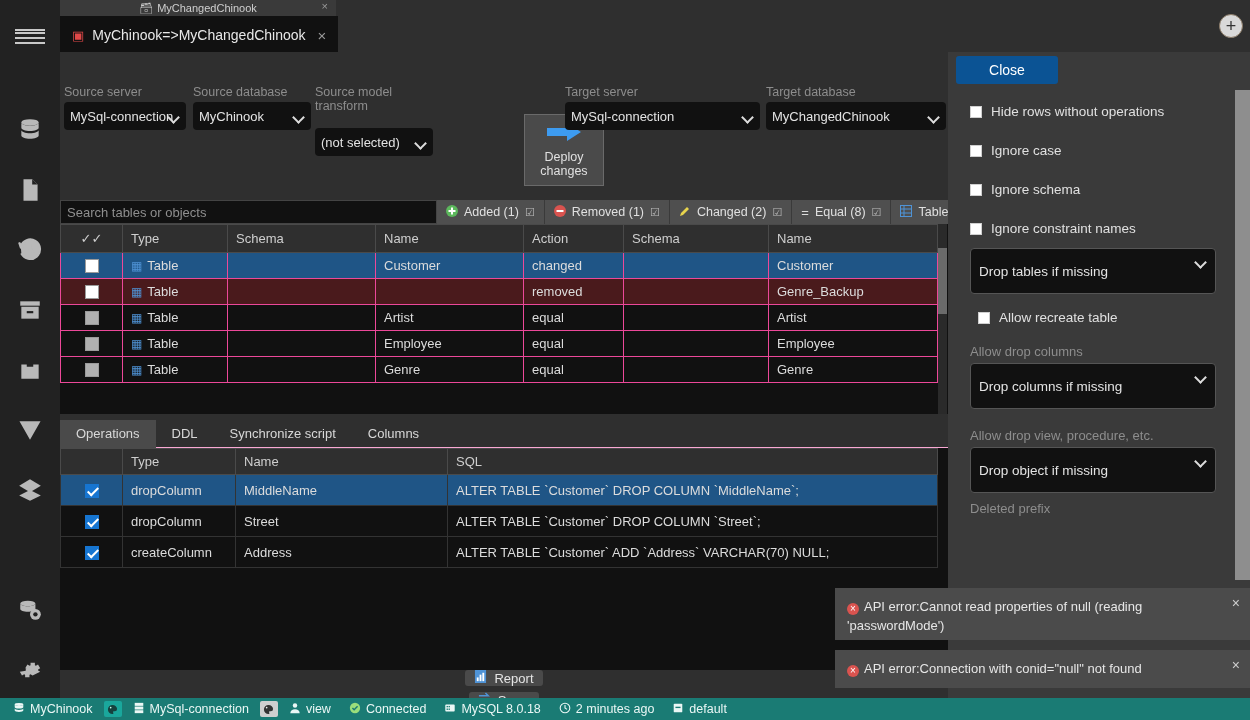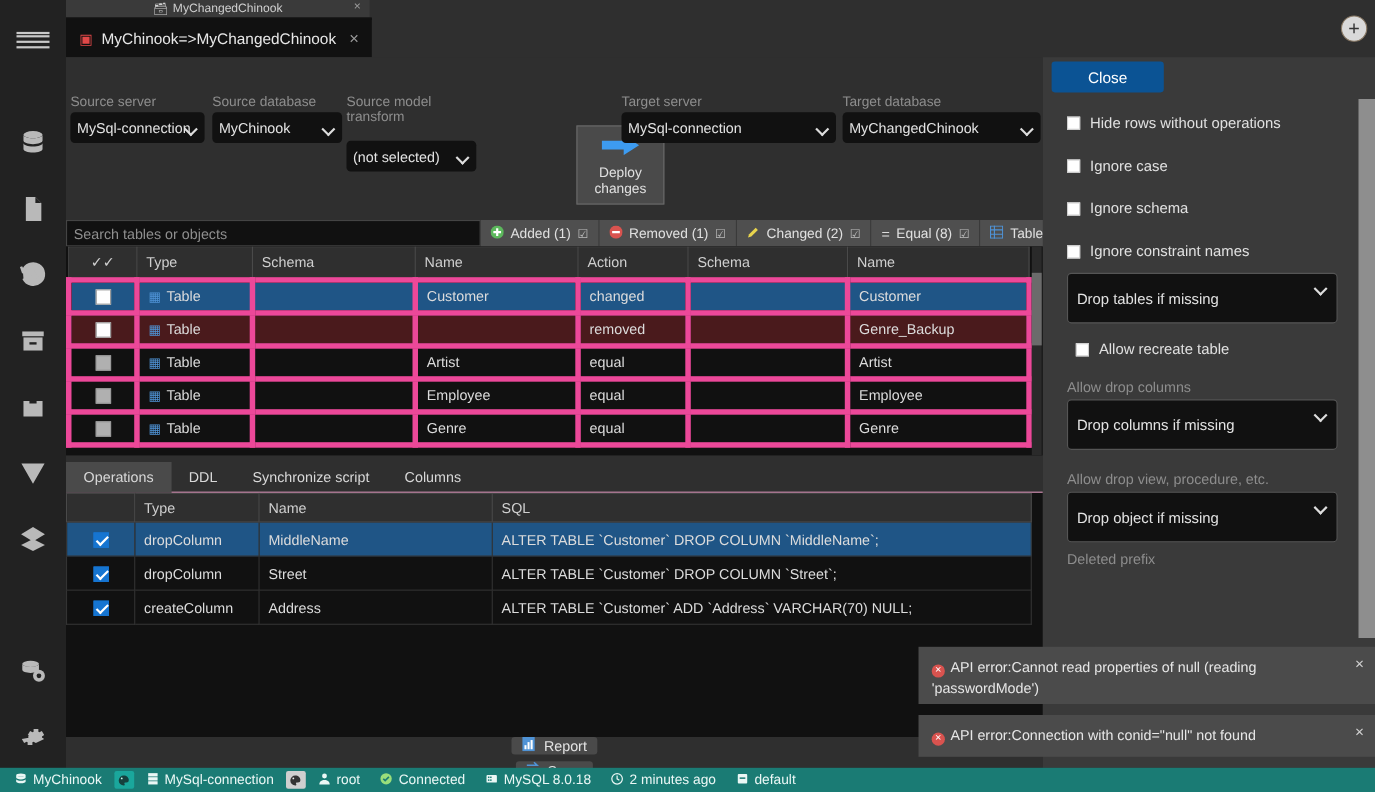--- a/index.html
+++ b/index.html
@@ -84,21 +84,21 @@
   .chip .mini { color:#bdbdbd; font-size:11px; }
 
   
   #grid { position:absolute; left:0; top:172px; right:0; height:190px; overflow:hidden; background:#111; }
   table.g { border-collapse:collapse; width:878px; table-layout:fixed; }
   table.g th {
     background:#2f2f2f; color:#cfcfcf; font-weight:normal; font-size:13px;
     text-align:left; padding:6px 8px; border:1px solid #4a4a4a; height:27px;
   }
   table.g td {
-    padding:5px 8px; border:5px solid #ec4899; font-size:13px; color:#dcdcdc; height:18px;
+    padding:5px 8px; border:1px solid #ec4899; font-size:13px; color:#dcdcdc; height:18px;
     overflow:hidden; white-space:nowrap;margin-left:22px;
   }
   tr.r-normal td { background:#111111; }
   tr.r-sel td { background:#1f5586; }
   tr.r-rem td { background:#4a1a1c; }
   .cbcell { text-align:center; padding:0 !important; }
   .cbox { width:14px; height:14px; border:1px solid #9a9a9a; background:#fff; display:inline-block; vertical-align:middle;}
   .cbox.dim { background:#b0b0b0; }
   .cbox.on { background:#1675d1; border-color:#1675d1; position:relative; }
   .cbox.on::after {
@@ -562,21 +562,21 @@
       <svg viewBox="0 0 12 12" width="11" height="11" fill="#333">
         <path d="M6 1a5 5 0 0 0 0 10c.6 0 1-.4 1-1 0-.6-.5-.8-.5-1.3 0-.4.4-.7.9-.7H8.5A2.5 2.5 0 0 0 11 5.5C11 2.9 8.8 1 6 1z"></path>
         <circle cx="4" cy="4" r="0.9" fill="#eee"></circle>
       </svg>
     </div>
   <div class="sitem">
     <span><svg viewBox="0 0 14 14" fill="#eaf7f5">
           <circle cx="7" cy="4" r="2.6"></circle>
           <path d="M1.5 13c0-3 2.5-4.6 5.5-4.6s5.5 1.6 5.5 4.6z"></path>
         </svg></span>
-    <span>root</span>
+    <span>view</span>
   </div>
   <div class="sitem">
     <span><svg viewBox="0 0 14 14">
           <circle cx="7" cy="7" r="6" fill="#9ade7b"></circle>
           <path d="M4 7l2 2 4-4" stroke="#1a7b74" stroke-width="1.7" fill="none"></path>
         </svg></span>
     <span>Connected</span>
   </div>
   <div class="sitem">
     <span><svg viewBox="0 0 14 14" fill="#eaf7f5">

